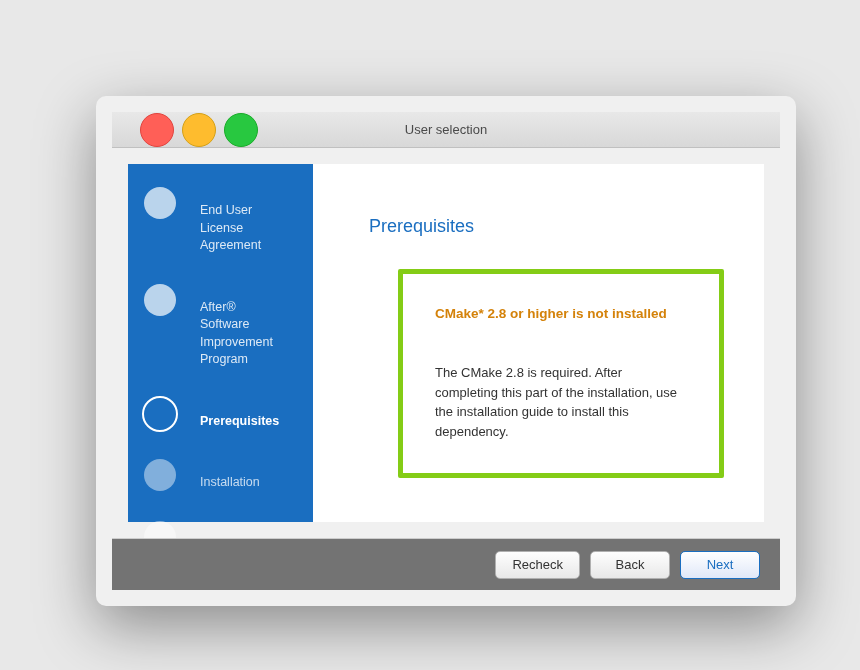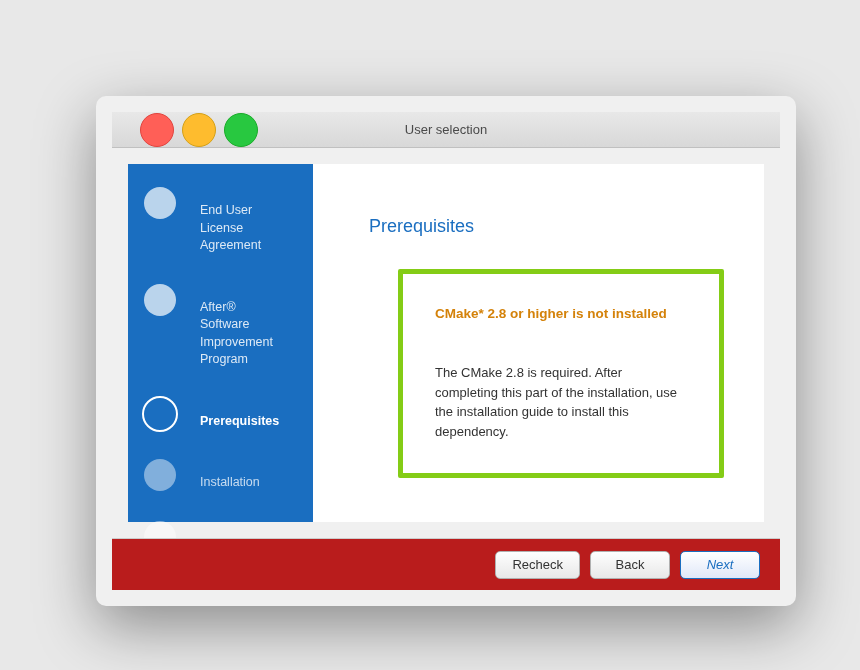--- a/index.html
+++ b/index.html
@@ -168,21 +168,21 @@
       margin-bottom: 10px;
     }
 
     .warning-body {
       font-size: 13px;
       color: #333333;
       line-height: 1.5;
     }
 
     .footer {
-      background: #b91c1c;
+      background: #737373;
       border-top: 1px solid #cccccc;
       height: 52px;
       display: flex;
       align-items: center;
       justify-content: flex-end;
       padding: 0 20px;
       gap: 10px;
       flex-shrink: 0;
     }
 
@@ -196,21 +196,20 @@
       border: 1px solid #b0b0b0;
       background: linear-gradient(180deg, #fefefe 0%, #e8e8e8 100%);
       color: #333333;
     }
 
     .footer-btn.primary {
       background: linear-gradient(180deg, #ffffff 0%, #e0e8f8 100%);
       border-color: #1a6ec0;
       color: #1a6ec0;
       font-weight: 500;
-      font-style: italic;
     }
   </style>
 </head>
 <body>
 
 <div class="window">
 
   <div class="title-bar">
     <div class="title-bar-buttons">
       <span class="tb-btn tb-close"></span>

